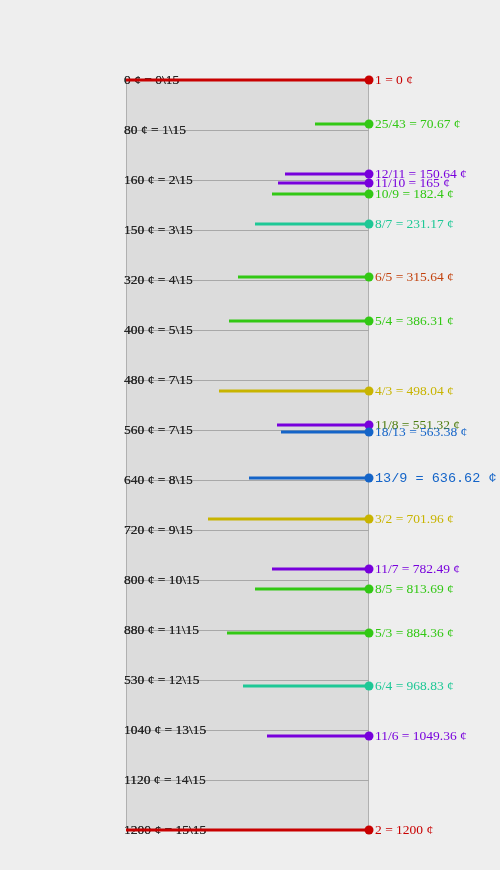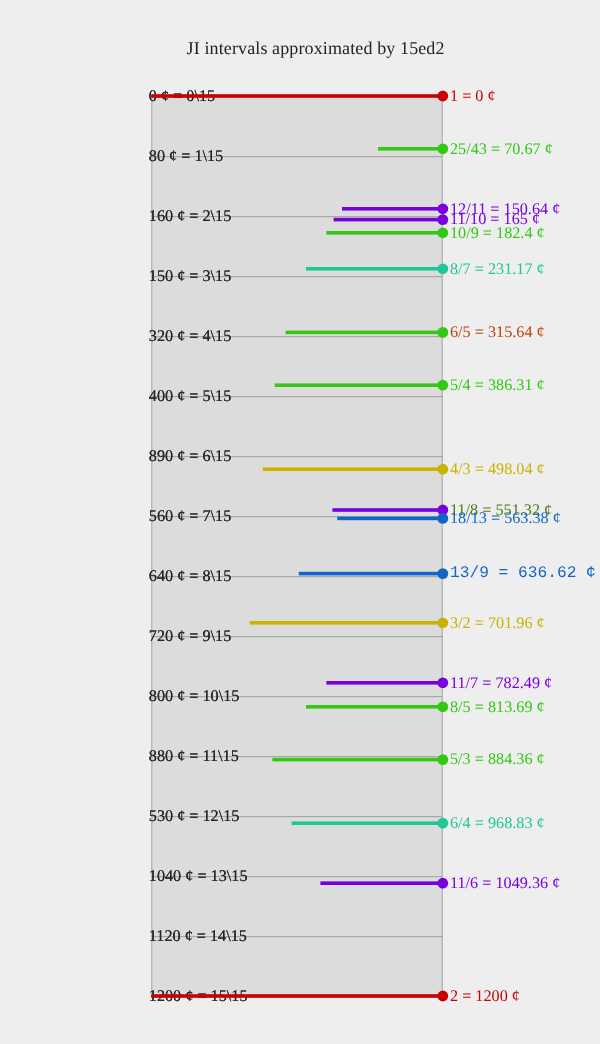--- a/index.html
+++ b/index.html
@@ -77,21 +77,20 @@
     font-size: 13.5px;
     white-space: nowrap;
     transform: translateY(-50%);
   }
 </style>
 </head>
 <body>
 
 <div id="root">
 
-  <div class="title">JI intervals approximated by 15ed2</div>
 
   <div class="plot-area"></div>
 
   <div id="gridlines-layer">
       <div class="gridline" style="top: 80px;"></div>
       <div class="gridline" style="top: 130px;"></div>
       <div class="gridline" style="top: 180px;"></div>
       <div class="gridline" style="top: 230px;"></div>
       <div class="gridline" style="top: 280px;"></div>
       <div class="gridline" style="top: 330px;"></div>
@@ -106,21 +105,21 @@
       <div class="gridline" style="top: 780px;"></div>
       <div class="gridline" style="top: 830px;"></div>
     </div>
   <div id="left-labels-layer">
       <div class="left-label" style="top: 80px; left: 124px;">0 ¢ = 0\15</div>
       <div class="left-label" style="top: 130px; left: 124px;">80 ¢ = 1\15</div>
       <div class="left-label" style="top: 180px; left: 124px;">160 ¢ = 2\15</div>
       <div class="left-label" style="top: 230px; left: 124px;">150 ¢ = 3\15</div>
       <div class="left-label" style="top: 280px; left: 124px;">320 ¢ = 4\15</div>
       <div class="left-label" style="top: 330px; left: 124px;">400 ¢ = 5\15</div>
-      <div class="left-label" style="top: 380px; left: 124px;">890 ¢ = 6\15</div>
+      <div class="left-label" style="top: 380px; left: 124px;">480 ¢ = 7\15</div>
       <div class="left-label" style="top: 430px; left: 124px;">560 ¢ = 7\15</div>
       <div class="left-label" style="top: 480px; left: 124px;">640 ¢ = 8\15</div>
       <div class="left-label" style="top: 530px; left: 124px;">720 ¢ = 9\15</div>
       <div class="left-label" style="top: 580px; left: 124px;">800 ¢ = 10\15</div>
       <div class="left-label" style="top: 630px; left: 124px;">880 ¢ = 11\15</div>
       <div class="left-label" style="top: 680px; left: 124px;">530 ¢ = 12\15</div>
       <div class="left-label" style="top: 730px; left: 124px;">1040 ¢ = 13\15</div>
       <div class="left-label" style="top: 780px; left: 124px;">1120 ¢ = 14\15</div>
       <div class="left-label" style="top: 830px; left: 124px;">1200 ¢ = 15\15</div>
     </div>

